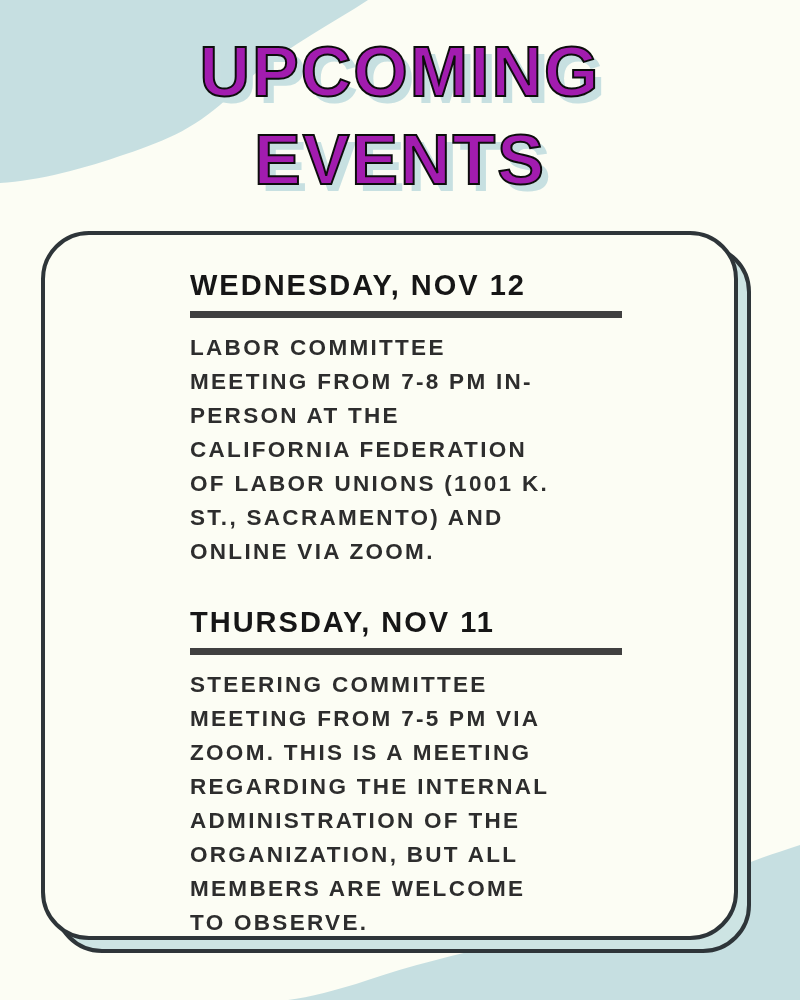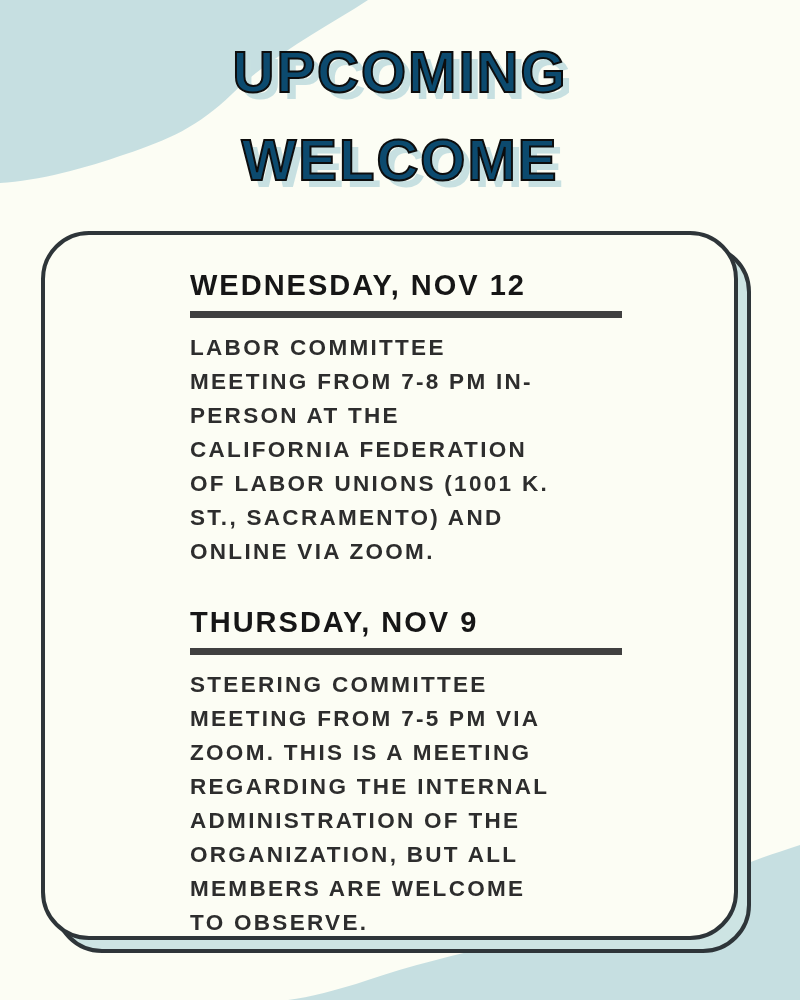--- a/index.html
+++ b/index.html
@@ -20,24 +20,24 @@
     display: block;
   }
   .blob { fill: #c6dfe1; }
   .title {
     position: absolute;
     left: 0; top: 28px;
     width: 800px;
     margin: 0;
     text-align: center;
     font-weight: 900;
-    font-size: 58px;
+    font-size: 70px;
     line-height: 88px;
     letter-spacing: 2px;
-    color: #0c4a6e;
+    color: #a21caf;
     -webkit-text-stroke: 2px #0d0d0d;
     text-shadow: 7px 7px 0 #c7e0e1;
   }
   .title-line { display: block; }
   .card-shadow {
     position: absolute;
     left: 54px; top: 244px;
     width: 697px; height: 709px;
     box-sizing: border-box;
     background: #cde4e3;
@@ -79,40 +79,40 @@
 
 <div class="poster">
 
   <svg class="blobs" viewBox="0 0 800 1000" aria-hidden="true">
     <path class="blob" d="M0 0 H368 C325 28 272 55 232 94 C198 127 168 140 126 154 C86 168 38 181 0 183 Z"></path>
     <path class="blob" d="M800 845 C770 855 745 862 715 880 C675 903 620 912 560 928 C480 950 420 962 368 980 C335 991 310 997 288 1000 L800 1000 Z"></path>
   </svg>
 
   <h1 class="title">
     <span class="title-line">UPCOMING</span>
-    <span class="title-line">WELCOME</span>
+    <span class="title-line">EVENTS</span>
   </h1>
 
   <div class="card-shadow"></div>
 
   <div class="card">
 
     <section class="event">
       <h2 class="event-date">WEDNESDAY, NOV 12</h2>
       <p class="event-desc">LABOR COMMITTEE
 MEETING FROM 7-8 PM IN-
 PERSON AT THE
 CALIFORNIA FEDERATION
 OF LABOR UNIONS (1001 K.
 ST., SACRAMENTO) AND
 ONLINE VIA ZOOM.</p>
     </section>
 
     <section class="event">
-      <h2 class="event-date">THURSDAY, NOV 9</h2>
+      <h2 class="event-date">THURSDAY, NOV 11</h2>
       <p class="event-desc">STEERING COMMITTEE
 MEETING FROM 7-5 PM VIA
 ZOOM. THIS IS A MEETING
 REGARDING THE INTERNAL
 ADMINISTRATION OF THE
 ORGANIZATION, BUT ALL
 MEMBERS ARE WELCOME
 TO OBSERVE.</p>
     </section>
 

